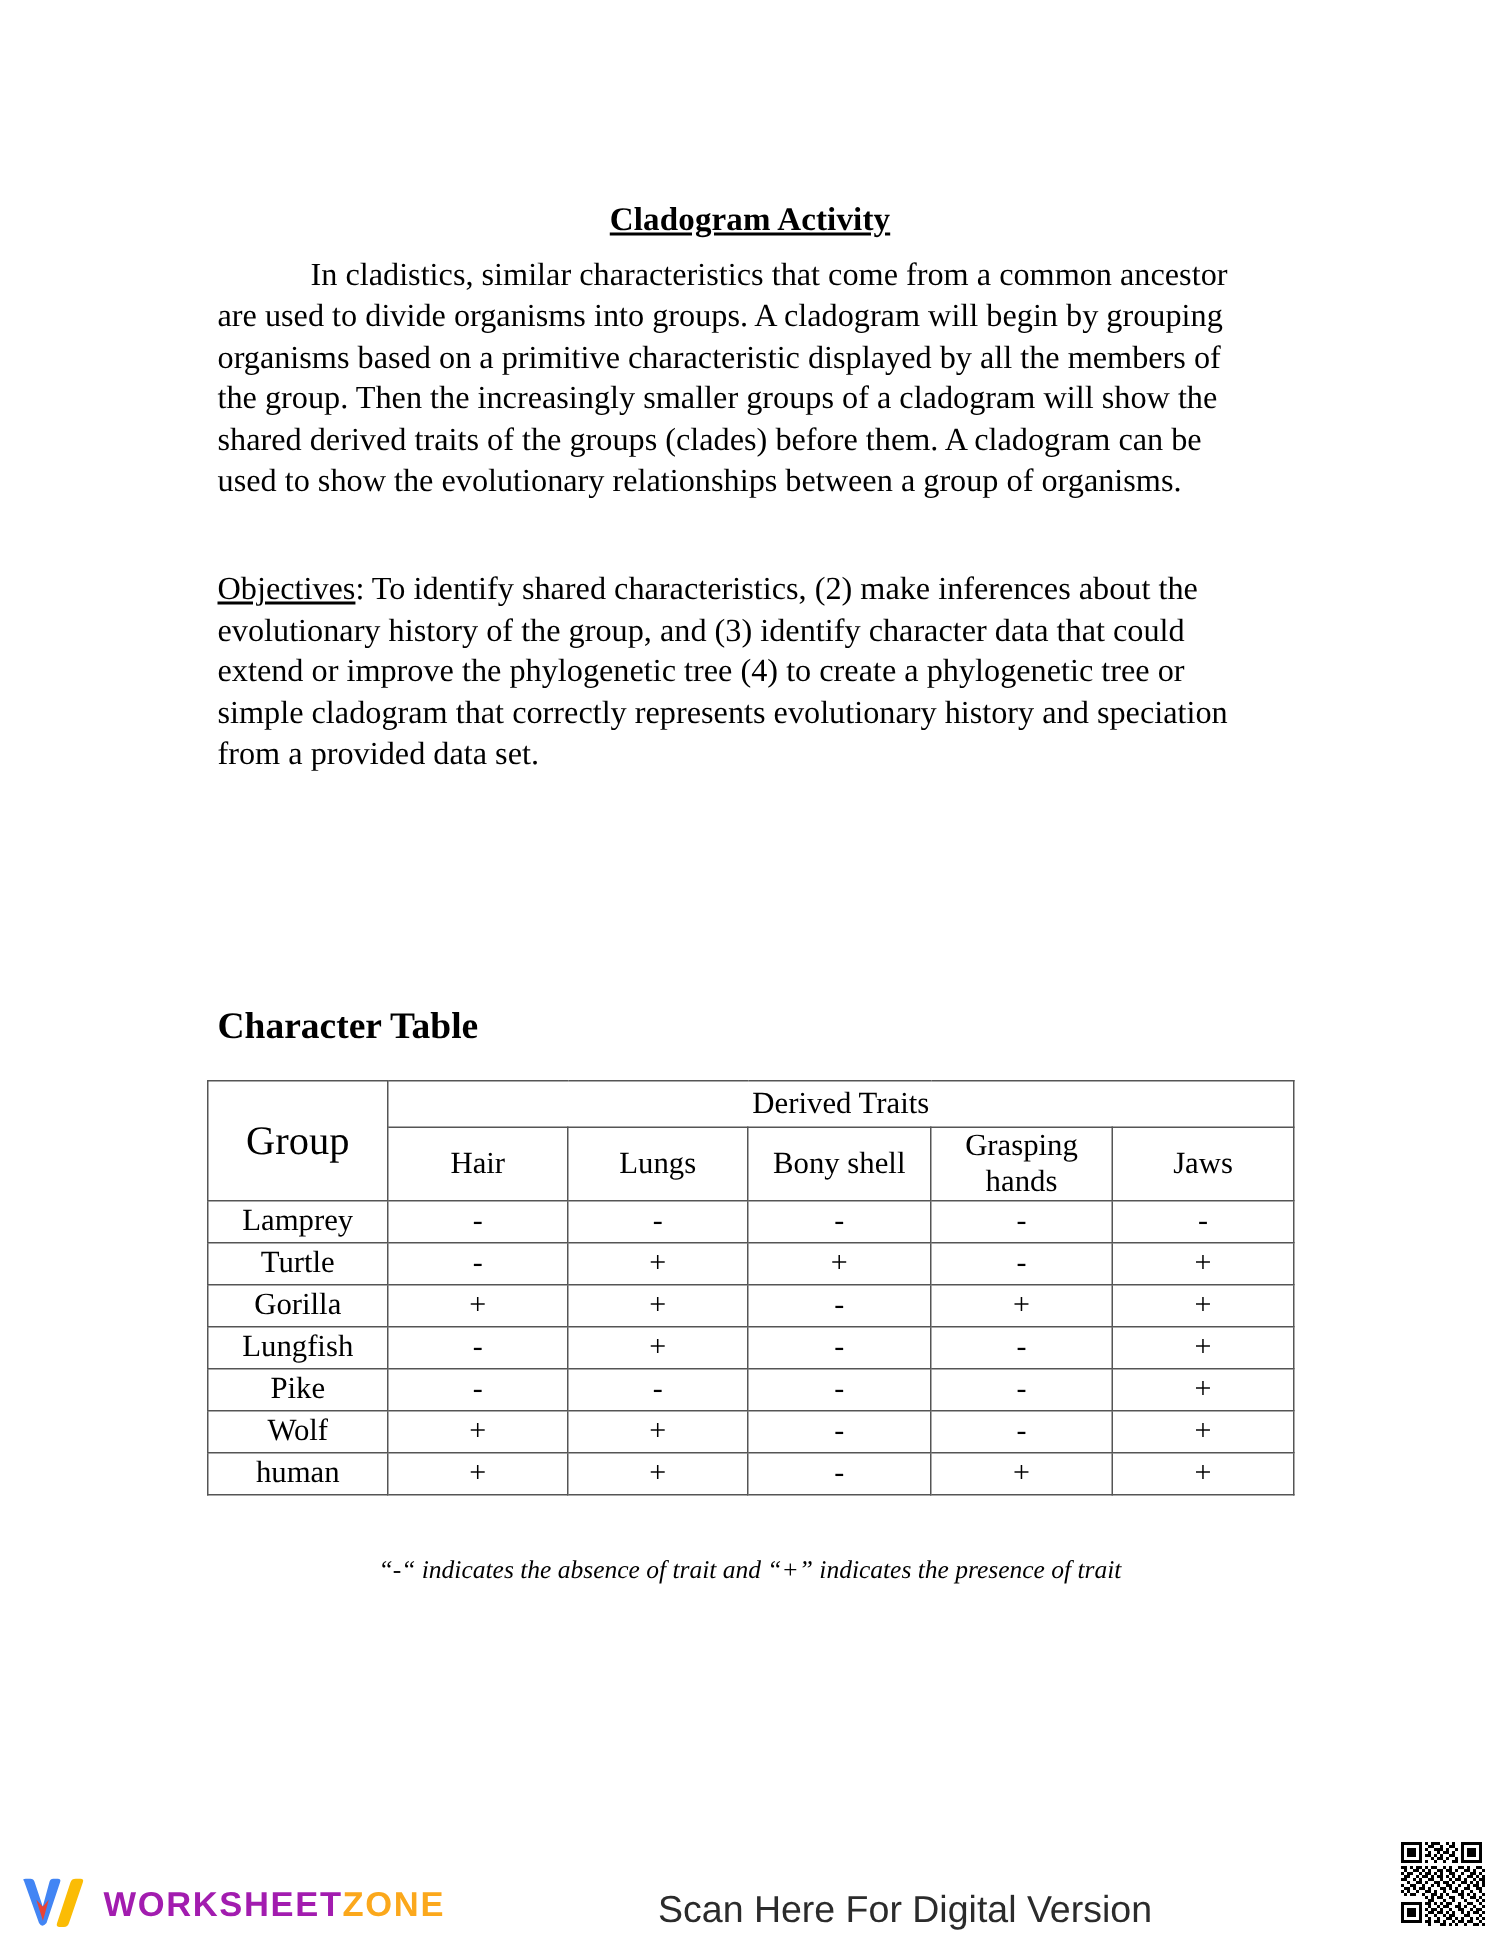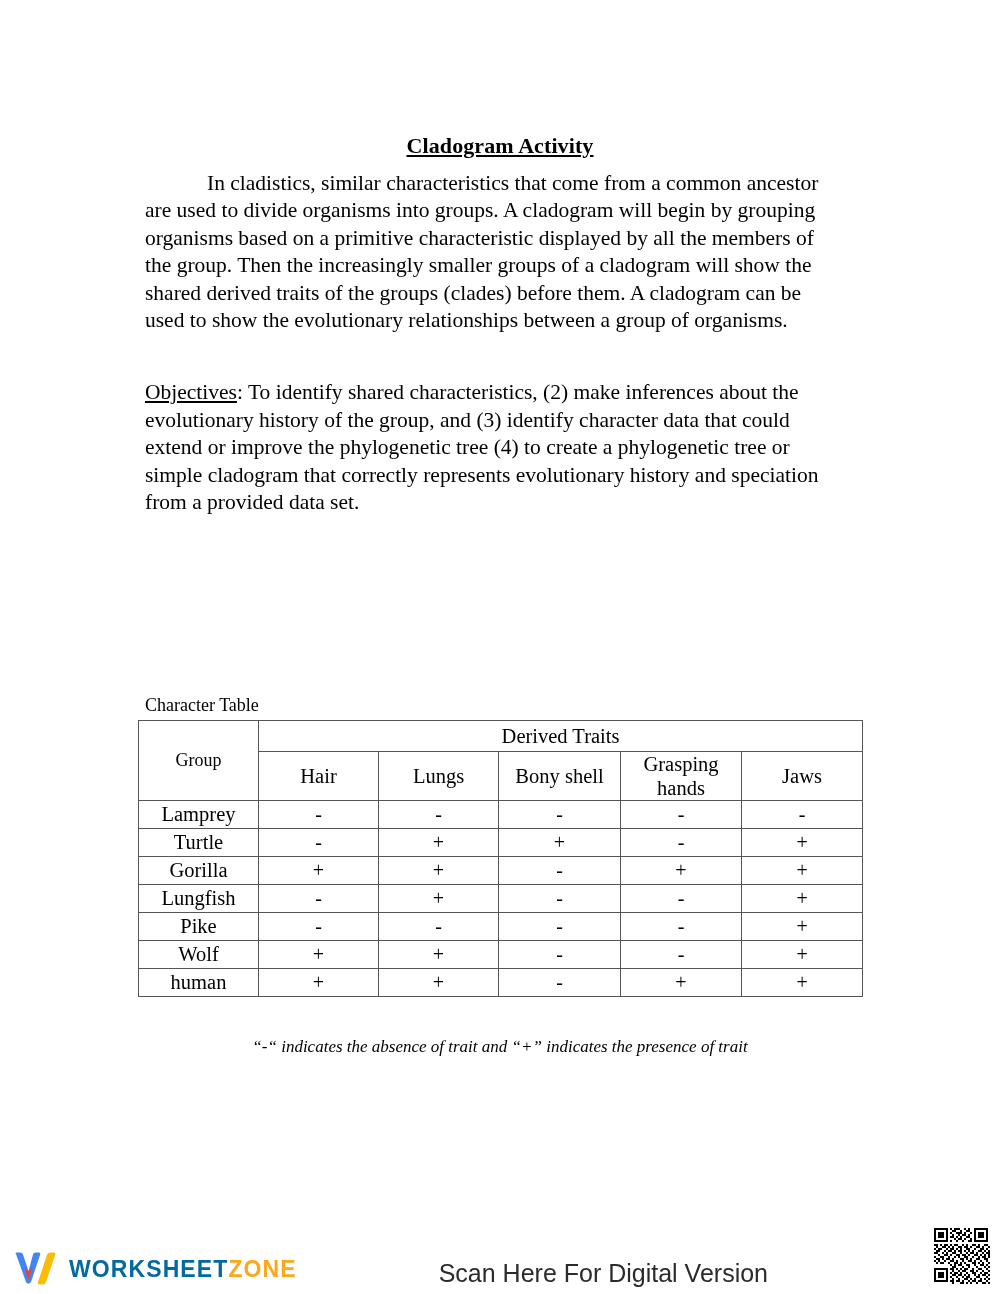--- a/index.html
+++ b/index.html
@@ -55,23 +55,24 @@
   p.spaced { margin-top: 45px; }
   .u-head {
     text-decoration: underline;
     text-underline-offset: 2px;
   }
 
   
   .table-label {
     position: absolute;
     left: 145px;
-    top: 693px;
-    font-size: 18px;
+    top: 672px;
+    font-size: 25px;
     line-height: 25px;
+    font-weight: bold;
   }
   table.char-table {
     position: absolute;
     left: 138px;
     top: 720px;
     width: 724px;
     border-collapse: collapse;
     font-size: 20px;
     table-layout: fixed;
   }
@@ -90,21 +91,21 @@
   .col-trait4 { width: 121px; }
   .col-trait5 { width: 121px; }
 
   th.derived-head {
     height: 30px;
     font-size: 20.5px;
     line-height: 28px;
   }
   th.group-head {
     height: 78px;
-    font-size: 18px;
+    font-size: 27px;
   }
   th.trait-head {
     height: 48px;
     font-size: 20.5px;
     line-height: 24px;
   }
   td.row-name {
     height: 27px;
     font-size: 20.5px;
   }
@@ -137,21 +138,21 @@
     height: 34px;
     position: relative;
   }
   .logo-text {
     font-family: "Liberation Sans", "DejaVu Sans", sans-serif;
     font-size: 23px;
     font-weight: bold;
     letter-spacing: 1.1px;
     white-space: nowrap;
   }
-  .logo-text .w-part { color: #0369a1; }
+  .logo-text .w-part { color: #a21caf; }
   .logo-text .z-part { color: #FBA81C; text-align: center; }
 
   .scan-text {
     position: absolute;
     right: 80px;
     top: 1259px;
     font-family: "Liberation Sans", "DejaVu Sans", sans-serif;
     font-size: 25px;
     color: #2b2b2b;
     white-space: nowrap;

